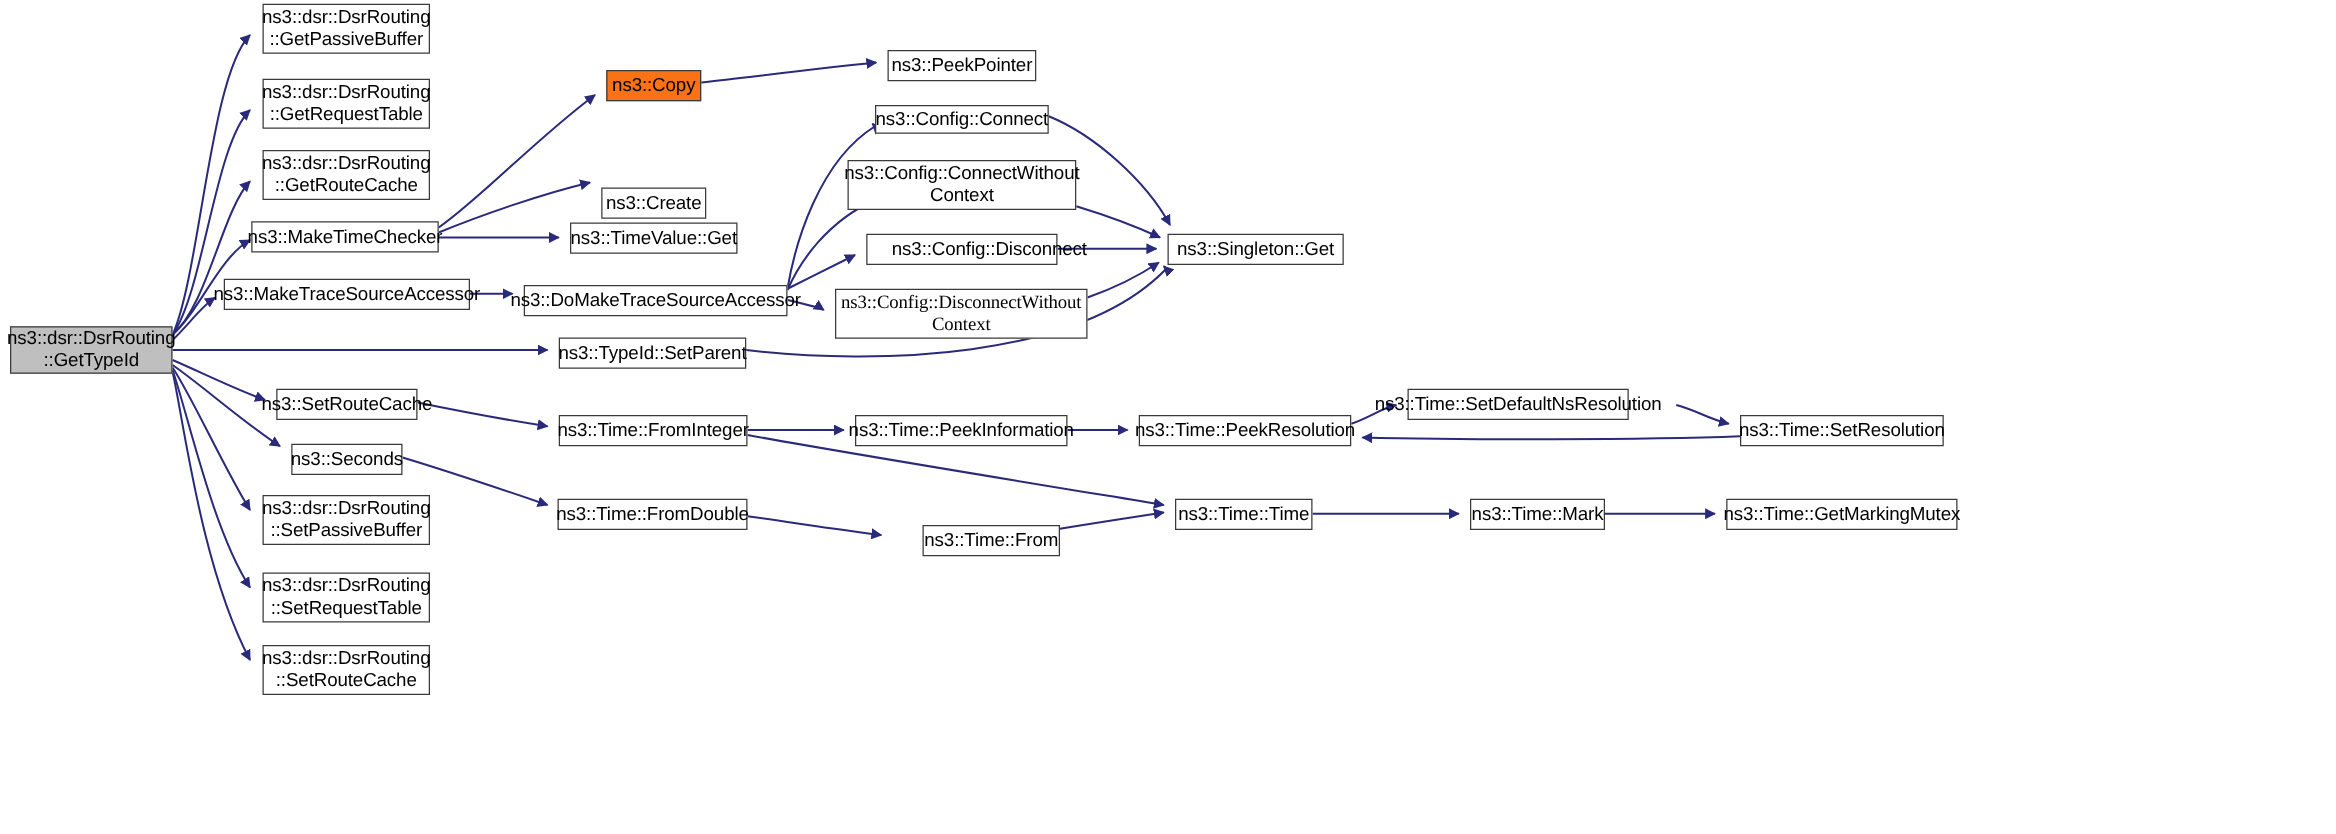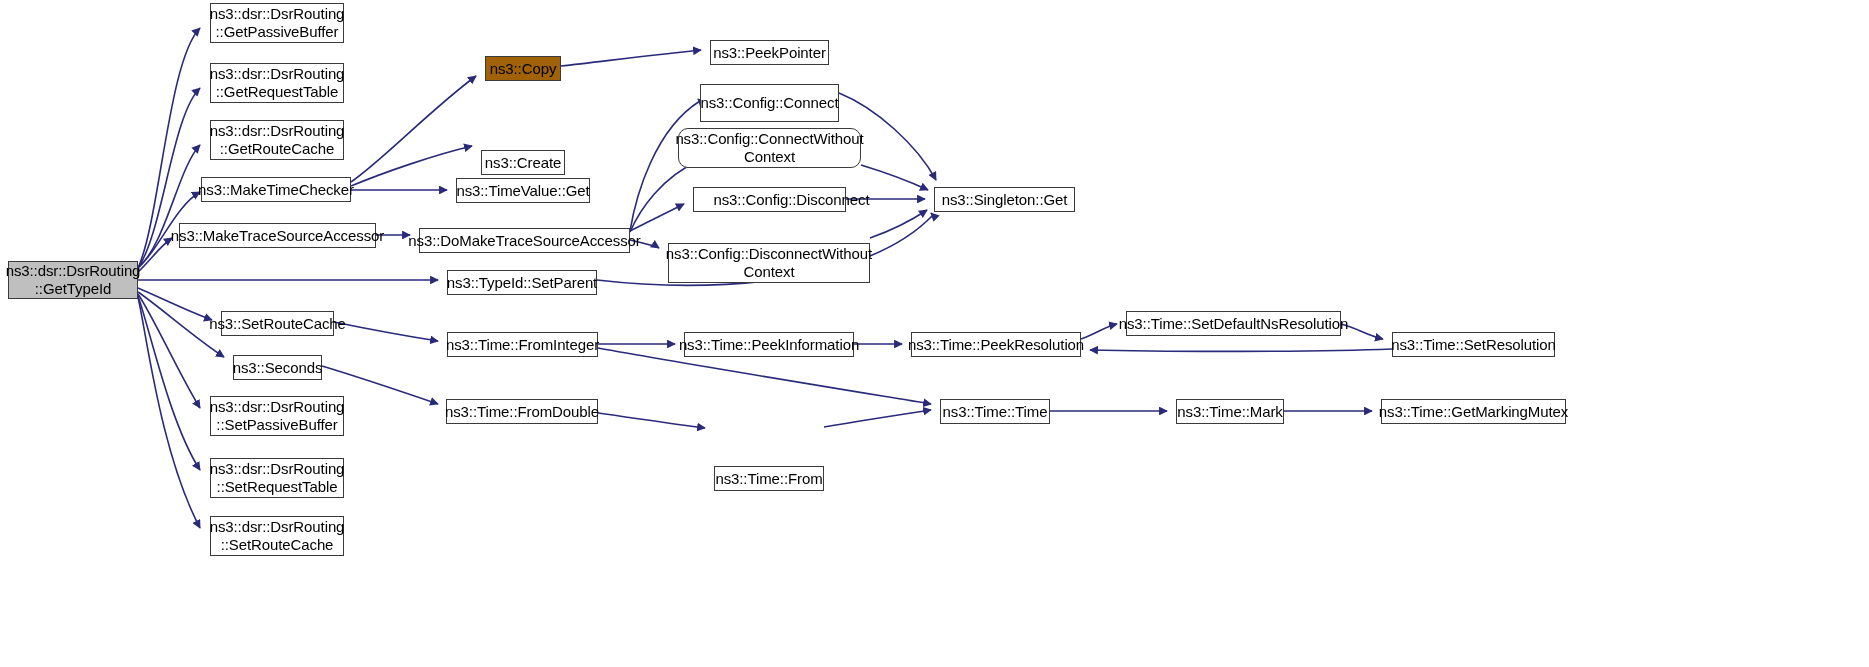--- a/index.html
+++ b/index.html
@@ -109,37 +109,37 @@
       <div class="node" style="left: 201px; top: 177px; width: 150px; height: 25px; background: rgb(255, 255, 255); border-color: rgb(58, 58, 58);">ns3::MakeTimeChecker</div>
       <div class="node" style="left: 179px; top: 223px; width: 197px; height: 25px; background: rgb(255, 255, 255); border-color: rgb(58, 58, 58);">ns3::MakeTraceSourceAccessor</div>
       <div class="node" style="left: 221px; top: 311px; width: 113px; height: 25px; background: rgb(255, 255, 255); border-color: rgb(58, 58, 58);">ns3::SetRouteCache</div>
       <div class="node" style="left: 233px; top: 355px; width: 89px; height: 25px; background: rgb(255, 255, 255); border-color: rgb(58, 58, 58);">ns3::Seconds</div>
       <div class="node two-line" style="left: 210px; top: 396px; width: 134px; height: 40px; background: rgb(255, 255, 255); border-color: rgb(58, 58, 58);">ns3::dsr::DsrRouting
 ::SetPassiveBuffer</div>
       <div class="node two-line" style="left: 210px; top: 458px; width: 134px; height: 40px; background: rgb(255, 255, 255); border-color: rgb(58, 58, 58);">ns3::dsr::DsrRouting
 ::SetRequestTable</div>
       <div class="node two-line" style="left: 210px; top: 516px; width: 134px; height: 40px; background: rgb(255, 255, 255); border-color: rgb(58, 58, 58);">ns3::dsr::DsrRouting
 ::SetRouteCache</div>
-      <div class="node" style="left: 485px; top: 56px; width: 76px; height: 25px; background: #a16207; border-color: rgb(58, 58, 58);">ns3::Copy</div>
+      <div class="node" style="left: 485px; top: 56px; width: 76px; height: 25px; background: #f97316; border-color: rgb(58, 58, 58);">ns3::Copy</div>
       <div class="node" style="left: 481px; top: 150px; width: 84px; height: 25px; background: rgb(255, 255, 255); border-color: rgb(58, 58, 58);">ns3::Create</div>
       <div class="node" style="left: 456px; top: 178px; width: 134px; height: 25px; background: rgb(255, 255, 255); border-color: rgb(58, 58, 58);">ns3::TimeValue::Get</div>
       <div class="node" style="left: 419px; top: 228px; width: 211px; height: 25px; background: rgb(255, 255, 255); border-color: rgb(58, 58, 58);">ns3::DoMakeTraceSourceAccessor</div>
       <div class="node" style="left: 447px; top: 270px; width: 150px; height: 25px; background: rgb(255, 255, 255); border-color: rgb(58, 58, 58);">ns3::TypeId::SetParent</div>
       <div class="node" style="left: 447px; top: 332px; width: 151px; height: 25px; background: rgb(255, 255, 255); border-color: rgb(58, 58, 58);">ns3::Time::FromInteger</div>
       <div class="node" style="left: 446px; top: 399px; width: 152px; height: 25px; background: rgb(255, 255, 255); border-color: rgb(58, 58, 58);">ns3::Time::FromDouble</div>
       <div class="node" style="left: 710px; top: 40px; width: 119px; height: 25px; background: rgb(255, 255, 255); border-color: rgb(58, 58, 58);">ns3::PeekPointer</div>
-      <div class="node" style="left: 700px; top: 84px; width: 139px; height: 38px; background: rgb(255, 255, 255); border-color: rgb(58, 58, 58);">ns3::Config::Connect</div>
-      <div class="node two-line" style="left: 678px; top: 128px; width: 183px; height: 40px; background: rgb(255, 255, 255); border-color: rgb(58, 58, 58); border-radius: 10px;">ns3::Config::ConnectWithout
+      <div class="node" style="left: 700px; top: 84px; width: 139px; height: 23px; background: rgb(255, 255, 255); border-color: rgb(58, 58, 58);">ns3::Config::Connect</div>
+      <div class="node two-line" style="left: 678px; top: 128px; width: 183px; height: 40px; background: rgb(255, 255, 255); border-color: rgb(58, 58, 58);">ns3::Config::ConnectWithout
 Context</div>
       <div class="node" style="left: 693px; top: 187px; width: 153px; height: 25px; background: rgb(255, 255, 255); border-color: rgb(58, 58, 58); padding-left: 44px;">ns3::Config::Disconnect</div>
-      <div class="node two-line" style="left: 668px; top: 243px; width: 202px; height: 40px; background: rgb(255, 255, 255); border-color: rgb(58, 58, 58);">ns3::Config::DisconnectWithout
+      <div class="node two-line" style="left: 668px; top: 231px; width: 202px; height: 40px; background: rgb(255, 255, 255); border-color: rgb(58, 58, 58); font-family: Liberation Serif, serif;">ns3::Config::DisconnectWithout
 Context</div>
       <div class="node" style="left: 684px; top: 332px; width: 170px; height: 25px; background: rgb(255, 255, 255); border-color: rgb(58, 58, 58);">ns3::Time::PeekInformation</div>
-      <div class="node" style="left: 714px; top: 420px; width: 110px; height: 25px; background: rgb(255, 255, 255); border-color: rgb(58, 58, 58); margin-top: 46px;">ns3::Time::From</div>
+      <div class="node" style="left: 738px; top: 420px; width: 110px; height: 25px; background: rgb(255, 255, 255); border-color: rgb(58, 58, 58);">ns3::Time::From</div>
       <div class="node" style="left: 934px; top: 187px; width: 141px; height: 25px; background: rgb(255, 255, 255); border-color: rgb(58, 58, 58);">ns3::Singleton::Get</div>
       <div class="node" style="left: 911px; top: 332px; width: 170px; height: 25px; background: rgb(255, 255, 255); border-color: rgb(58, 58, 58);">ns3::Time::PeekResolution</div>
       <div class="node" style="left: 940px; top: 399px; width: 110px; height: 25px; background: rgb(255, 255, 255); border-color: rgb(58, 58, 58);">ns3::Time::Time</div>
-      <div class="node" style="left: 1126px; top: 311px; width: 215px; height: 25px; background: rgb(255, 255, 255); border-color: rgb(58, 58, 58);">ns3::Time::SetDefaultNsResolution</div>
+      <div class="node" style="left: 1126px; top: 311px; width: 177px; height: 25px; background: rgb(255, 255, 255); border-color: rgb(58, 58, 58);">ns3::Time::SetDefaultNsResolution</div>
       <div class="node" style="left: 1176px; top: 399px; width: 108px; height: 25px; background: rgb(255, 255, 255); border-color: rgb(58, 58, 58);">ns3::Time::Mark</div>
       <div class="node" style="left: 1392px; top: 332px; width: 163px; height: 25px; background: rgb(255, 255, 255); border-color: rgb(58, 58, 58);">ns3::Time::SetResolution</div>
       <div class="node" style="left: 1381px; top: 399px; width: 185px; height: 25px; background: rgb(255, 255, 255); border-color: rgb(58, 58, 58); text-align: right;">ns3::Time::GetMarkingMutex</div>
     </div>
 </div>
 
 </body></html>

